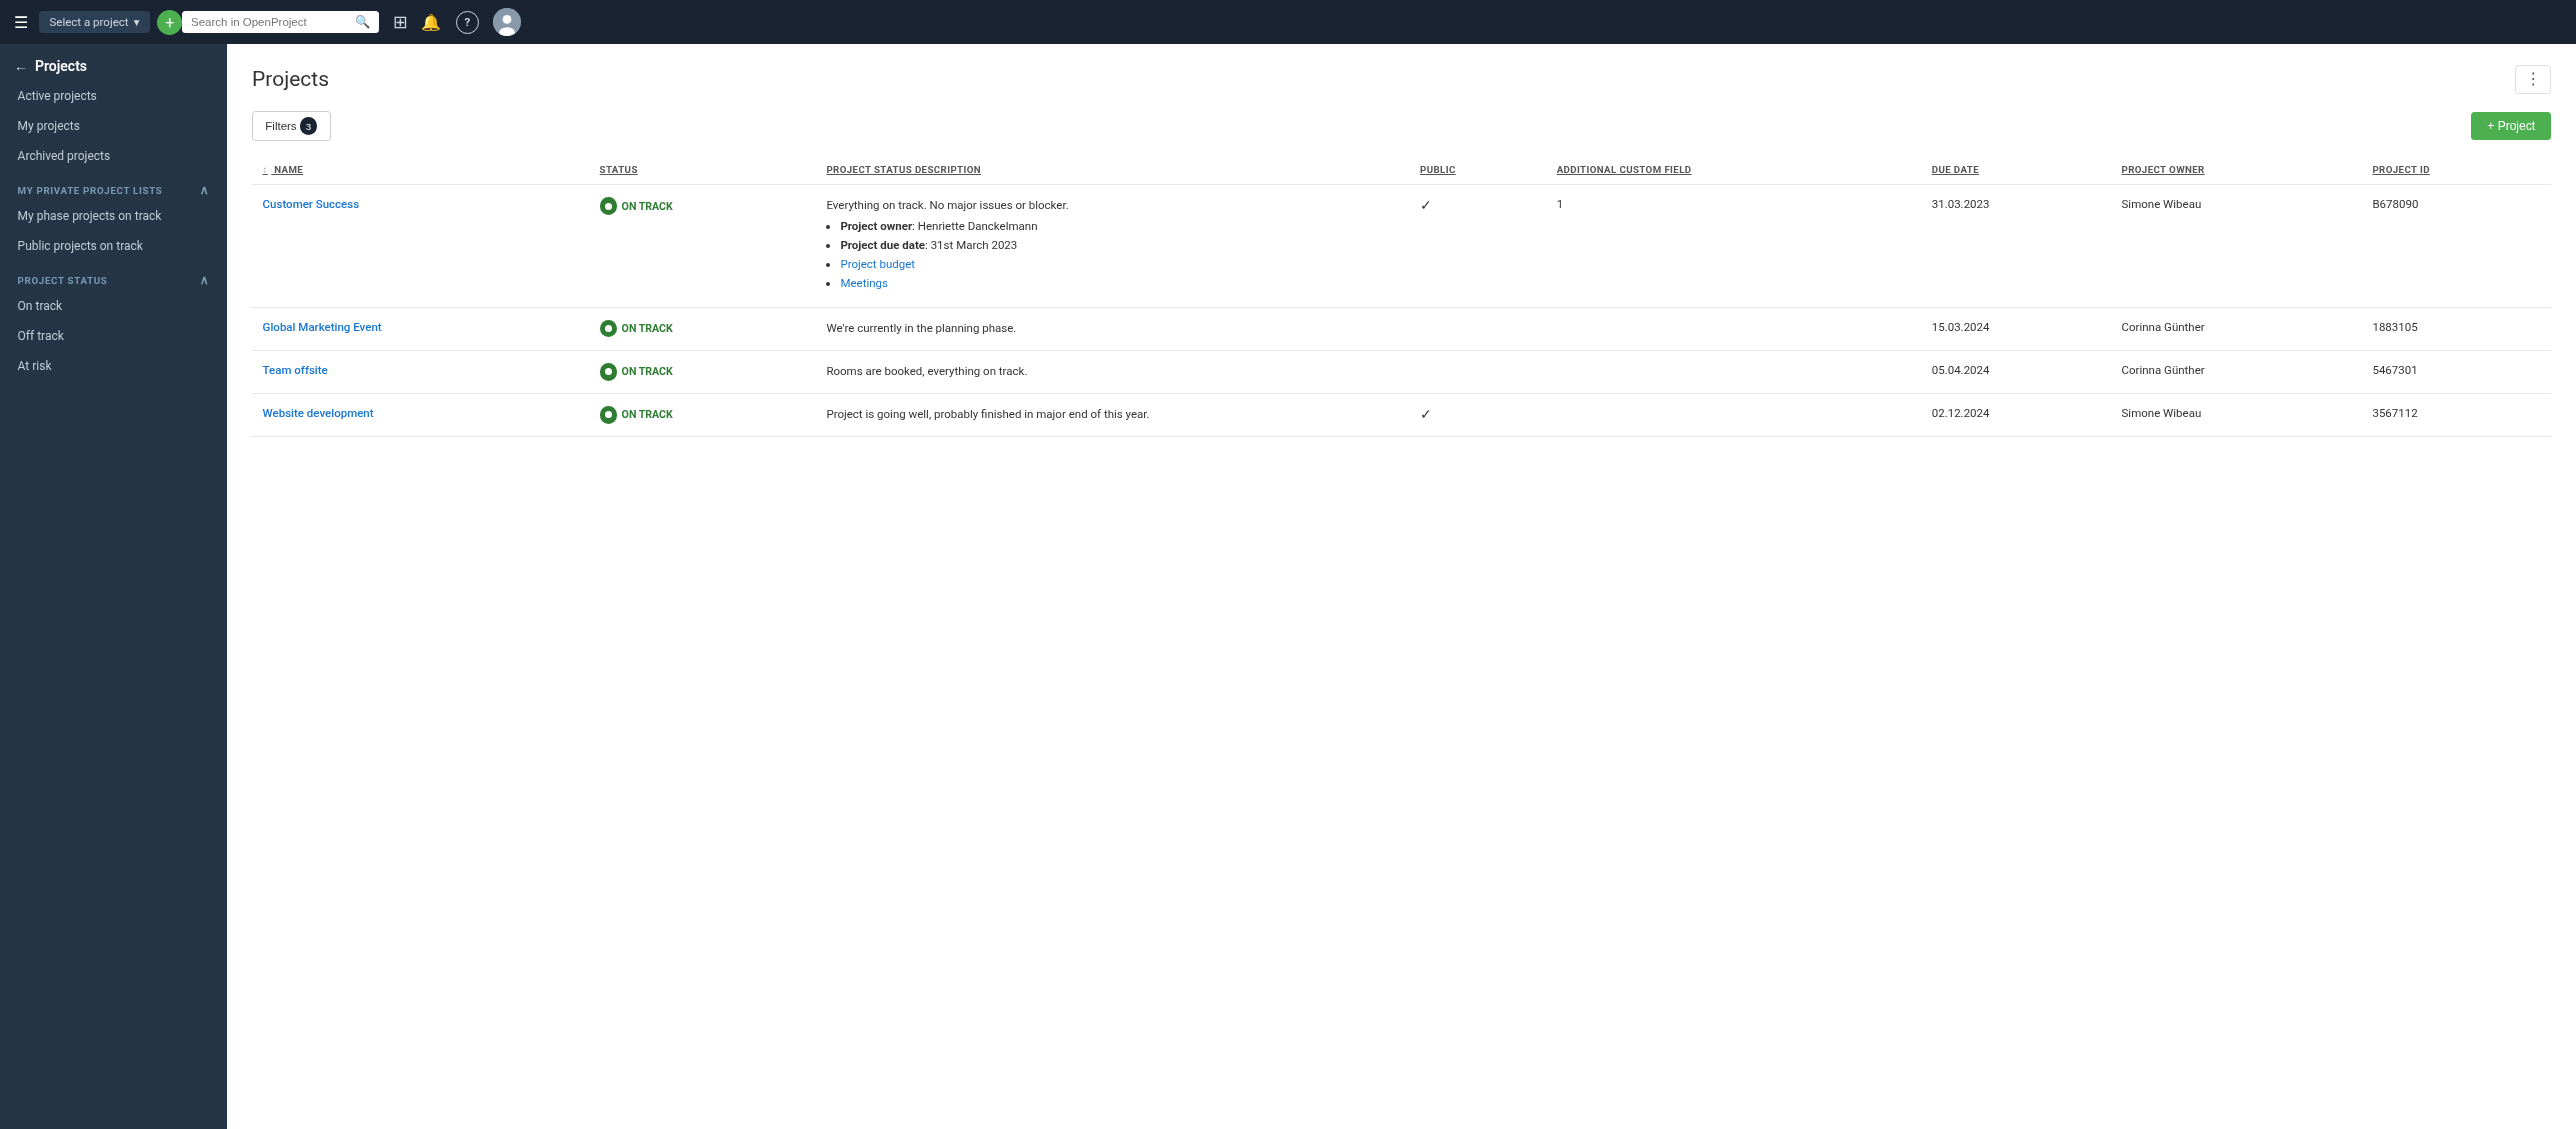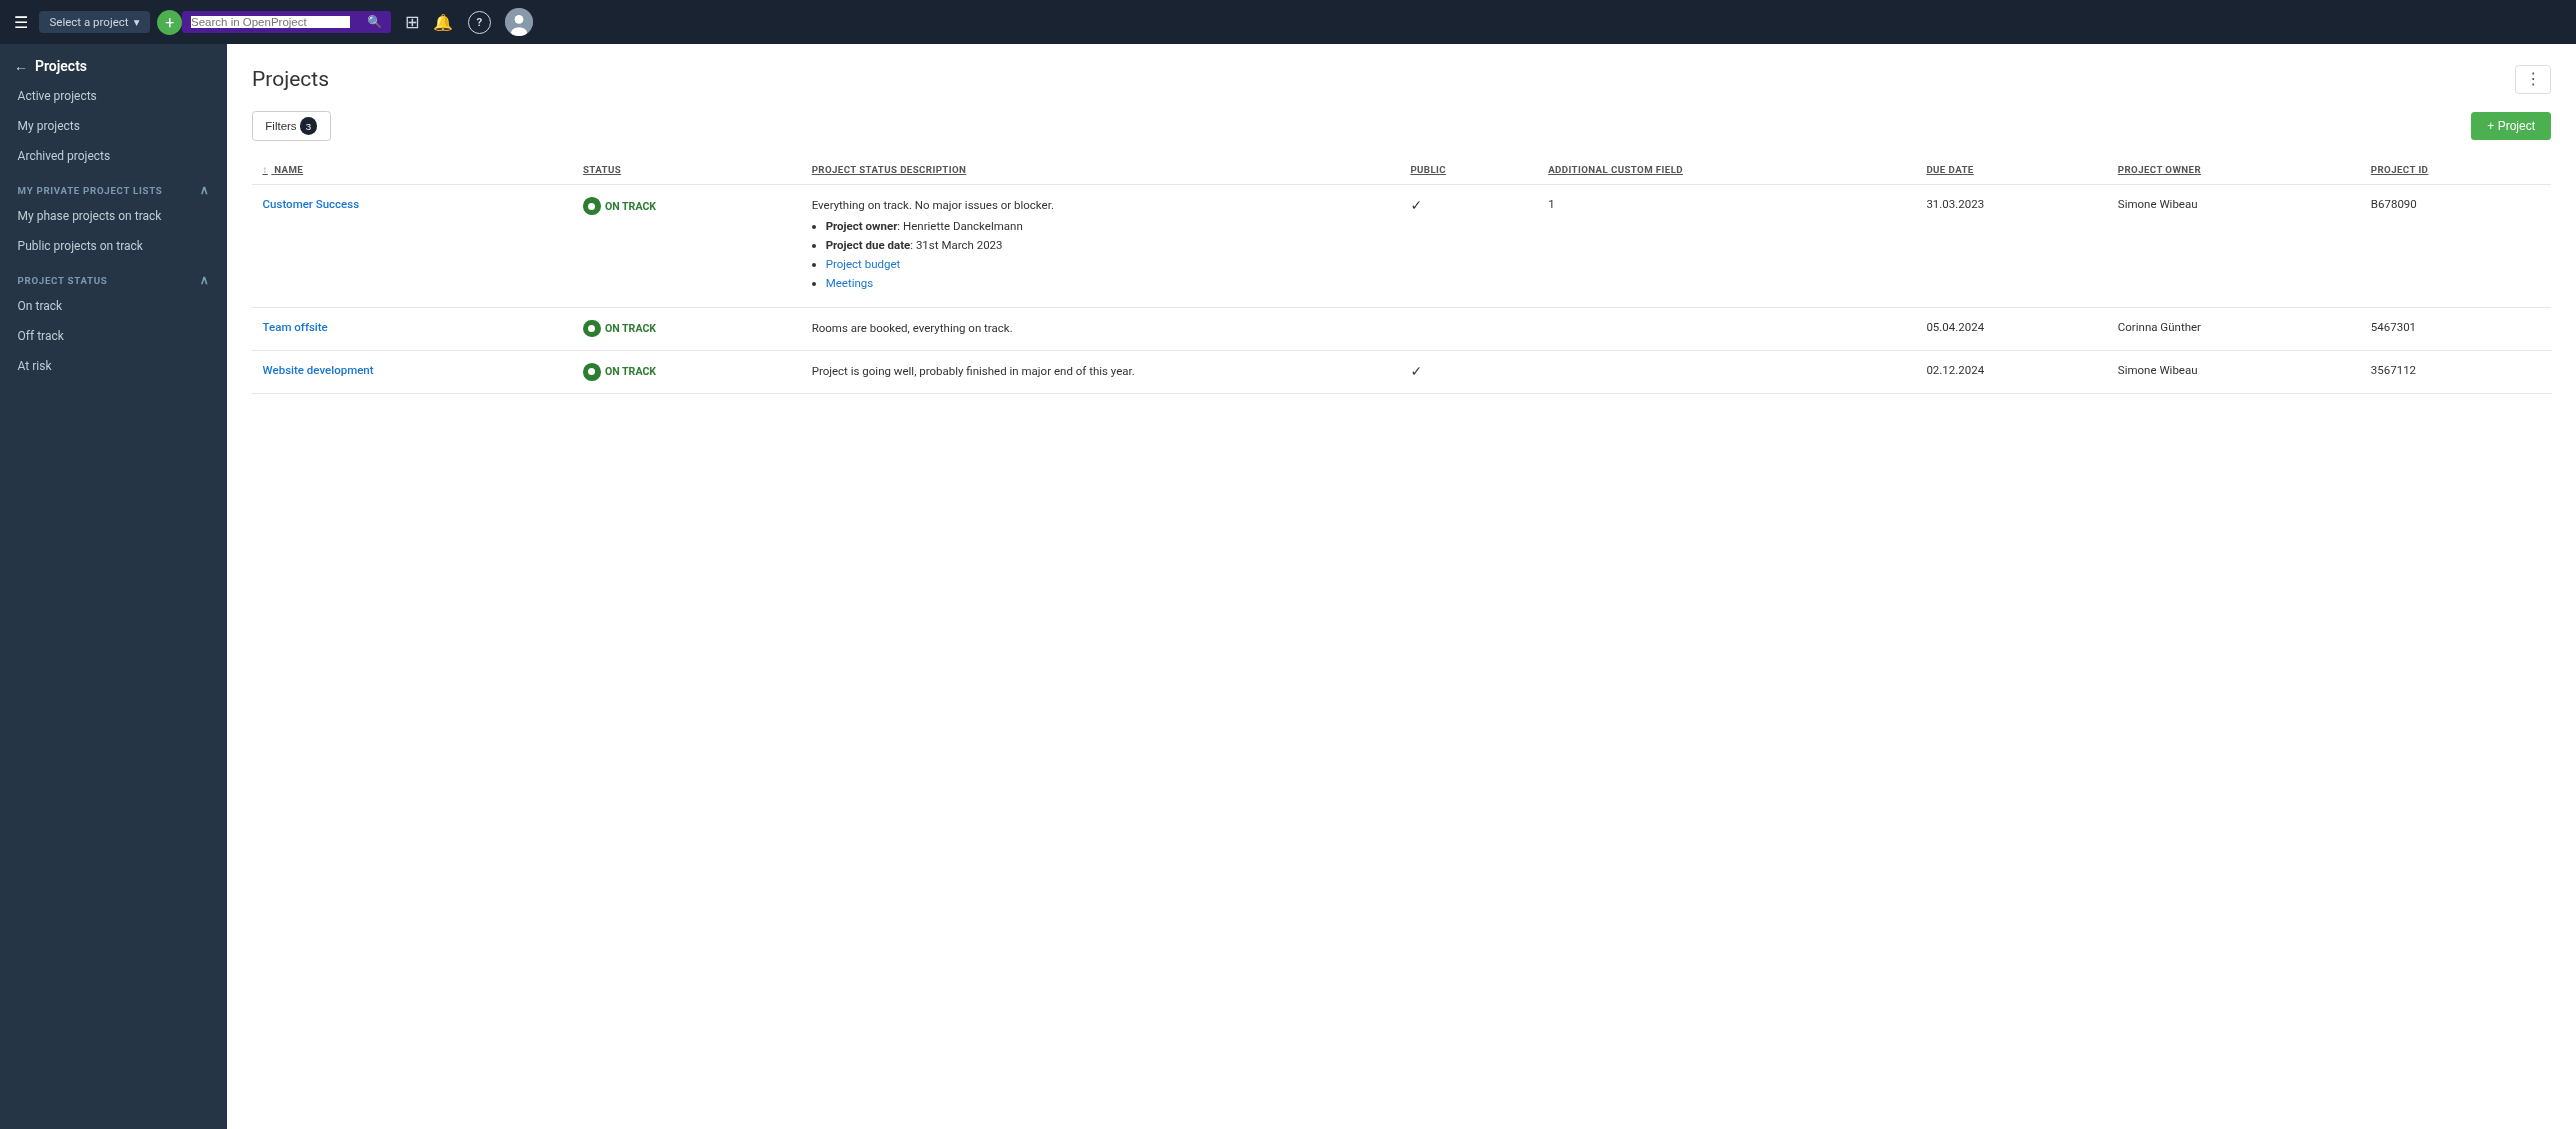--- a/index.html
+++ b/index.html
@@ -46,24 +46,24 @@
       justify-content: center;
       gap: 7px;
       font-size: 19.4px;
       font-weight: 300;
       color: #fff;
       letter-spacing: 0.4px;
     }
     .top-nav .search-box {
       display: flex;
       align-items: center;
-      background: #4c1d95;
+      background: #ffffff;
       border-radius: 3.5px;
       padding: 4.4px 8.8px;
-      gap: 17px;
+      gap: 5px;
       min-width: 194px;
       justify-content: center;
     }
     .top-nav .search-box input {
       border: none; outline: none; font-size: 11.5px; color: #555; width: 159px;
     }
     .top-nav .nav-icons {
       display: flex;
       align-items: center;
       gap: 14px;
@@ -382,20 +382,35 @@
                 <li><a class="desc-link">Project budget</a></li>
                 <li><a class="desc-link">Meetings</a></li>
               </ul></td>
             <td><span class="checkmark">✓</span></td>
             <td class="custom-field-val">1</td>
             <td>31.03.2023</td>
             <td>Simone Wibeau</td>
             <td>B678090</td>
           </tr>
           <tr>
+            <td><a class="project-link">Global Marketing Event</a></td>
+            <td><span class="status-badge">
+    <span class="status-circle">
+                  <span class="status-circle-inner"></span>
+                </span>
+    ON TRACK
+  </span></td>
+            <td class="description-cell"><span>We're currently in the planning phase.</span></td>
+            <td></td>
+            <td class="custom-field-val"></td>
+            <td>15.03.2024</td>
+            <td>Corinna Günther</td>
+            <td>1883105</td>
+          </tr>
+          <tr>
             <td><a class="project-link">Team offsite</a></td>
             <td><span class="status-badge">
     <span class="status-circle">
                   <span class="status-circle-inner"></span>
                 </span>
     ON TRACK
   </span></td>
             <td class="description-cell"><span>Rooms are booked, everything on track.</span></td>
             <td></td>
             <td class="custom-field-val"></td>

